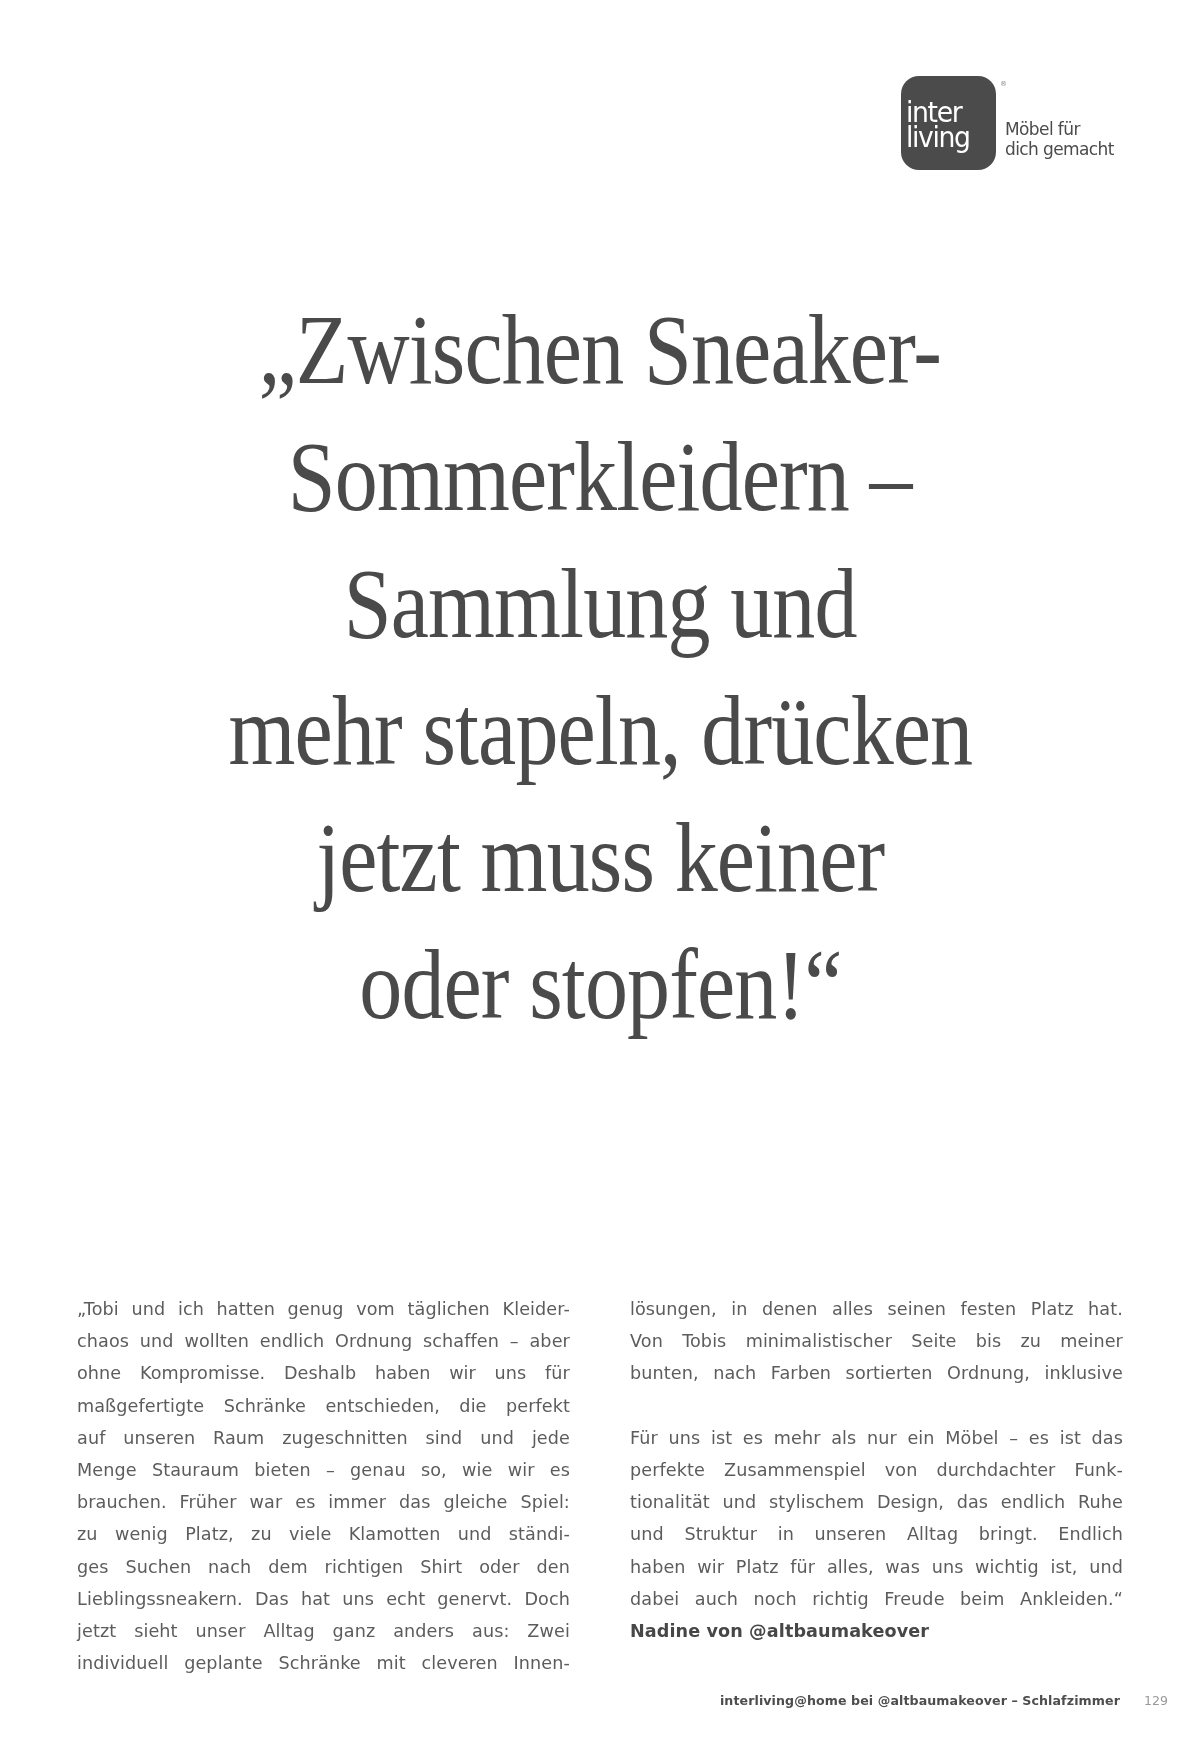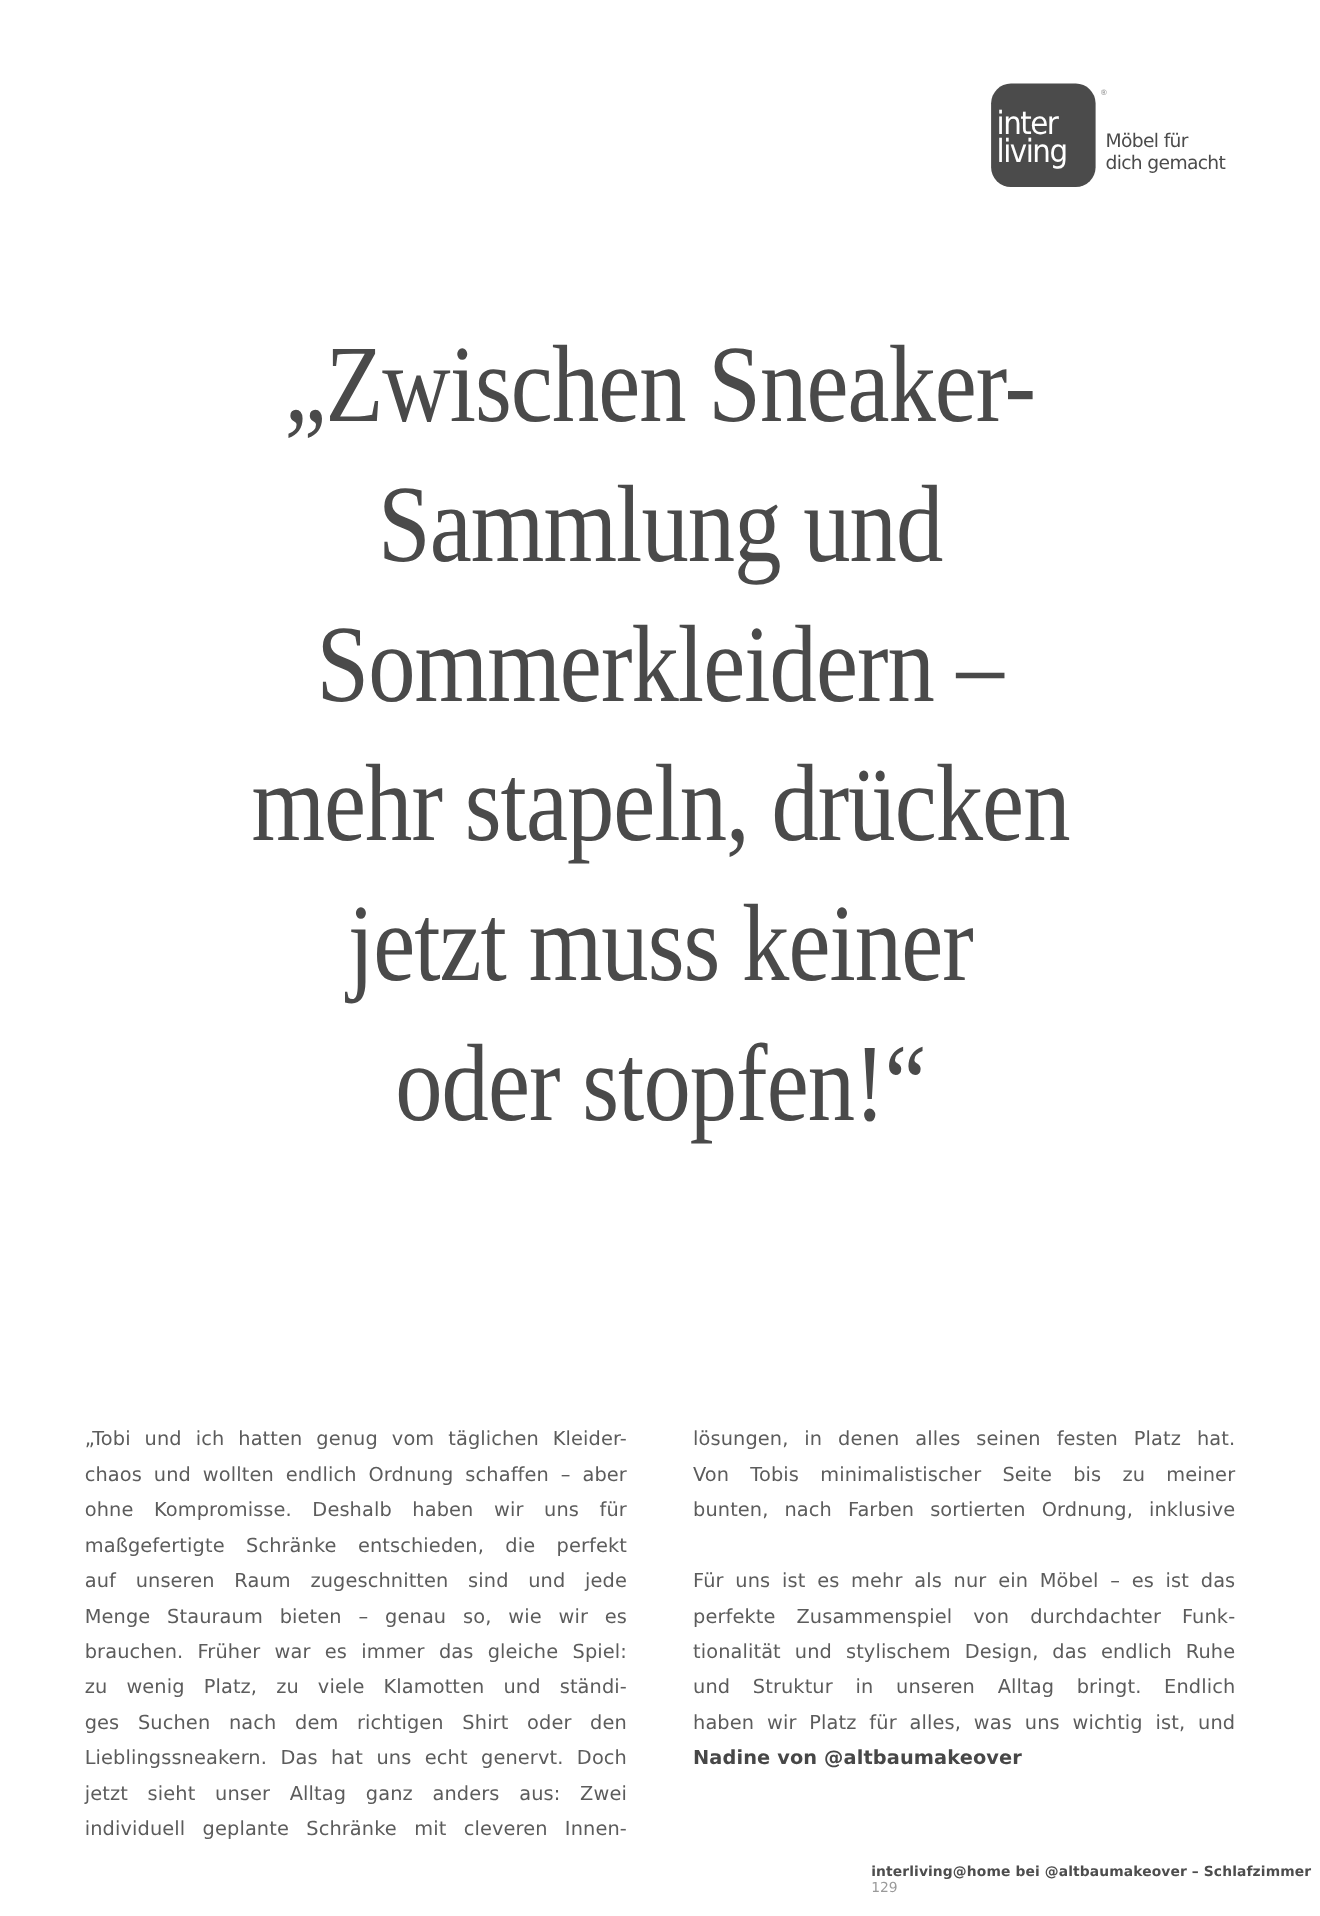--- a/index.html
+++ b/index.html
@@ -131,21 +131,20 @@
 
   
   .footer {
     position: absolute;
     top: 1693px;
     right: 32px;
     height: 20px;
     display: flex;
     align-items: baseline;
     white-space: nowrap;
-    flex-direction: column;
   }
   .footer-title {
     font-family: "DejaVu Sans", sans-serif;
     font-weight: bold;
     font-size: 12.6px;
     color: #4d4d4d;
     letter-spacing: 0.1px;
   }
   .footer-page {
     margin-left: 24px;
@@ -164,22 +163,22 @@
       <div class="logo-word w1">inter</div>
       <div class="logo-word w2">living</div>
     </div>
     <div class="logo-reg">®</div>
     <div class="logo-tag t1">Möbel für</div>
     <div class="logo-tag t2">dich gemacht</div>
   </div>
 
   <h1 class="headline" style="margin:0;font-weight:normal;">
     <span class="headline-line"><span>„Zwischen Sneaker-</span></span>
+    <span class="headline-line"><span>Sommerkleidern –</span></span>
     <span class="headline-line"><span>Sammlung und</span></span>
-    <span class="headline-line"><span>Sommerkleidern –</span></span>
     <span class="headline-line"><span>mehr stapeln, drücken</span></span>
     <span class="headline-line"><span>jetzt muss keiner</span></span>
     <span class="headline-line"><span>oder stopfen!“</span></span>
   </h1>
 
   <div class="col col-left" id="col-left">
       <span class="ln">
         <span class="just">
           <span>„Tobi</span>
           <span>und</span>
@@ -408,20 +407,31 @@
           <span>Platz</span>
           <span>für</span>
           <span>alles,</span>
           <span>was</span>
           <span>uns</span>
           <span>wichtig</span>
           <span>ist,</span>
           <span>und</span>
         </span>
       </span>
+      <span class="ln">
+        <span class="just">
+          <span>dabei</span>
+          <span>auch</span>
+          <span>noch</span>
+          <span>richtig</span>
+          <span>Freude</span>
+          <span>beim</span>
+          <span>Ankleiden.“</span>
+        </span>
+      </span>
       <span class="ln sig">Nadine von @altbaumakeover</span>
     </div>
 
   <div class="footer">
     <span class="footer-title">interliving@home bei @altbaumakeover – Schlafzimmer</span>
     <span class="footer-page">129</span>
   </div>
 
 </div>
 

